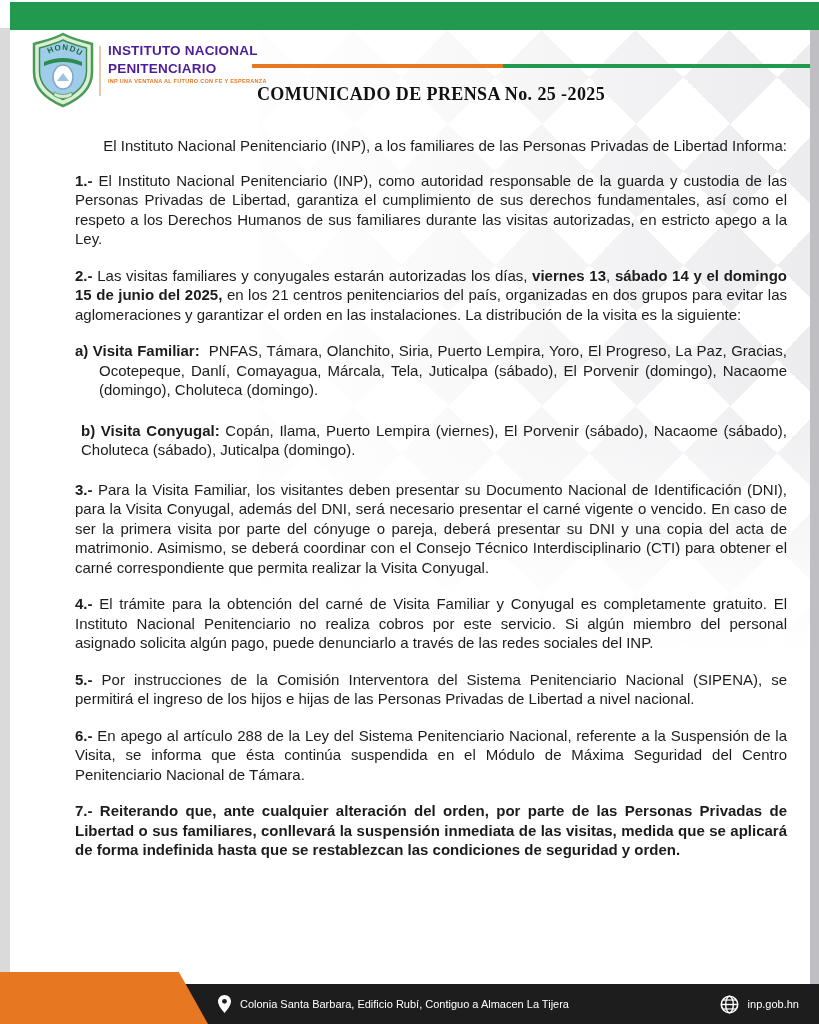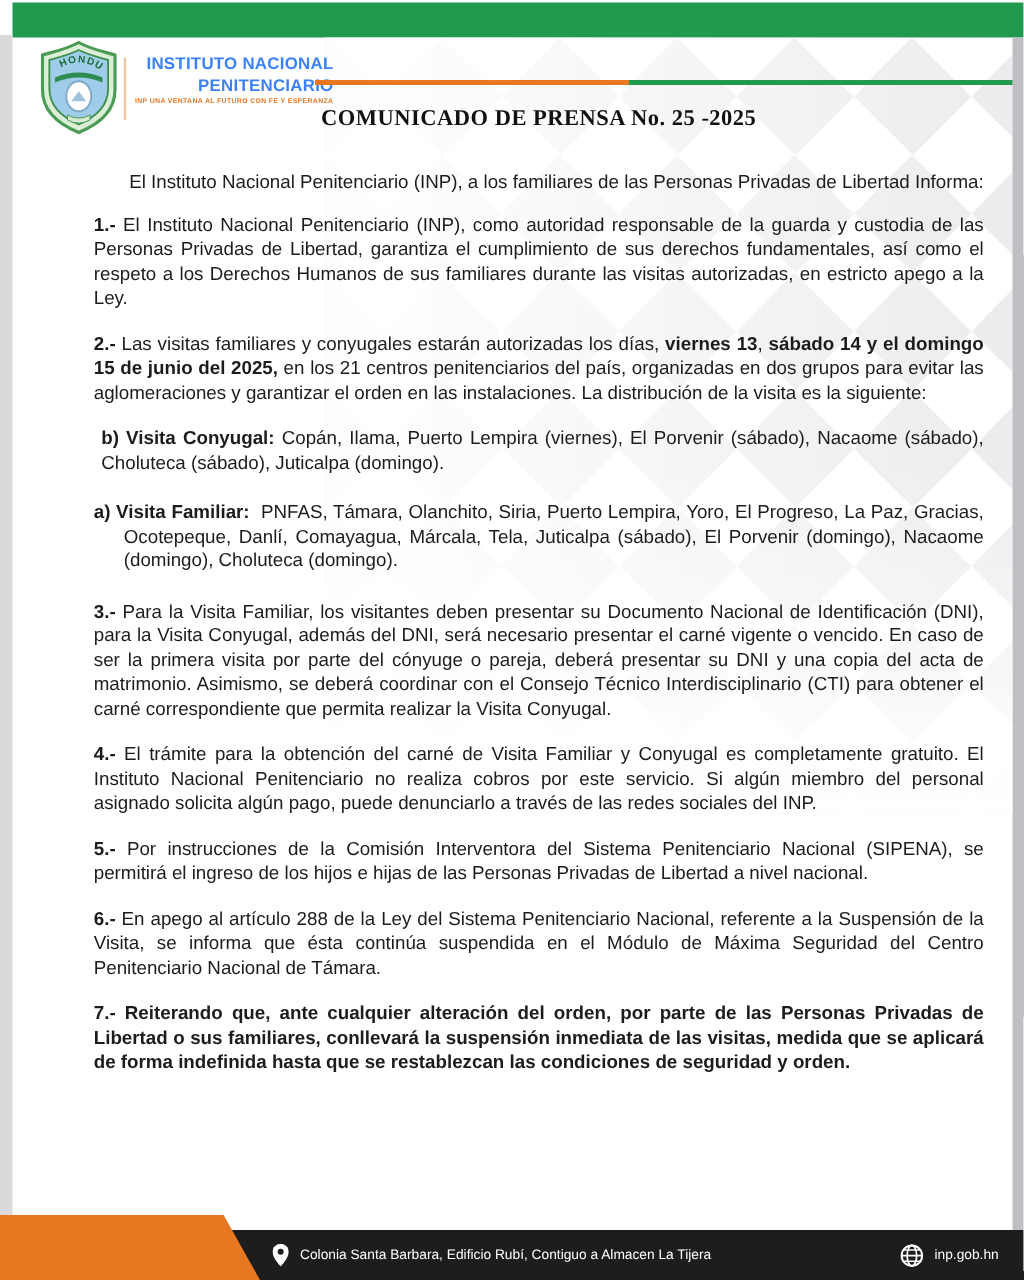--- a/index.html
+++ b/index.html
@@ -23,21 +23,21 @@
       linear-gradient(to left, rgba(255,255,255,0) 0%, rgba(255,255,255,0.88) 85%),
       linear-gradient(to top, #ffffff 0%, rgba(255,255,255,0) 45%),
       repeating-conic-gradient(from 45deg, rgba(196,196,204,0.32) 0% 25%, rgba(255,255,255,0) 25% 50%);
     background-size:auto,auto,94px 94px;
     pointer-events:none;
   }
   
   .logo{position:absolute;left:30px;top:32px;}
   .org-sep{position:absolute;left:99px;top:46px;width:2px;height:50px;background:#e9c9a8;}
   .org-block{position:absolute;left:108px;top:44px;line-height:1;}
-  .org-line{font-weight:bold;color:#3b82f6;font-size:13.5px;letter-spacing:.2px;margin-bottom:4px;text-align:right;}
+  .org-line{font-weight:bold;color:#4c1d95;font-size:13.5px;letter-spacing:.2px;margin-bottom:4px;}
   .org-tagline{color:#e87722;font-size:5.5px;font-weight:bold;letter-spacing:.3px;margin-top:3px;}
   .title-divider{
     position:absolute;left:252px;top:64px;width:558px;height:4px;
     background:linear-gradient(to right,#e87722 0 45%,#219a4f 45% 100%);
   }
   .doc-title{
     position:absolute;left:75px;top:84px;width:712px;
     text-align:center;font-weight:bold;font-size:18px;letter-spacing:.4px;color:#111;font-family:Liberation Serif, serif;
   }
   
@@ -91,22 +91,22 @@
     <div class="org-line">PENITENCIARIO</div>
     <div class="org-tagline">INP UNA VENTANA AL FUTURO CON FE Y ESPERANZA</div>
   </div>
   <div class="title-divider"></div>
   <div class="doc-title">COMUNICADO DE PRENSA No. 25 -2025</div>
 
   <div class="content">
       <div class="para intro"><span>El Instituto Nacional Penitenciario (INP), a los familiares de las Personas Privadas de Libertad Informa:</span></div>
       <div class="para"><b>1.-</b><span> El Instituto Nacional Penitenciario (INP), como autoridad responsable de la guarda y custodia de las Personas Privadas de Libertad, garantiza el cumplimiento de sus derechos fundamentales, así como el respeto a los Derechos Humanos de sus familiares durante las visitas autorizadas, en estricto apego a la Ley.</span></div>
       <div class="para"><b>2.-</b><span> Las visitas familiares y conyugales estarán autorizadas los días, </span><b>viernes 13</b><span>, </span><b>sábado 14 y el domingo 15 de junio del 2025,</b><span> en los 21 centros penitenciarios del país, organizadas en dos grupos para evitar las aglomeraciones y garantizar el orden en las instalaciones. La distribución de la visita es la siguiente:</span></div>
+      <div class="para item-a"><b>a) Visita Familiar:</b><span>&nbsp; PNFAS, Támara, Olanchito, Siria, Puerto Lempira, Yoro, El Progreso, La Paz, Gracias, Ocotepeque, Danlí, Comayagua, Márcala, Tela, Juticalpa (sábado), El Porvenir (domingo), Nacaome (domingo), Choluteca (domingo).</span></div>
       <div class="para item-b"><b>b) Visita Conyugal:</b><span> Copán, Ilama, Puerto Lempira (viernes), El Porvenir (sábado), Nacaome (sábado), Choluteca (sábado), Juticalpa (domingo).</span></div>
-      <div class="para item-a"><b>a) Visita Familiar:</b><span>&nbsp; PNFAS, Támara, Olanchito, Siria, Puerto Lempira, Yoro, El Progreso, La Paz, Gracias, Ocotepeque, Danlí, Comayagua, Márcala, Tela, Juticalpa (sábado), El Porvenir (domingo), Nacaome (domingo), Choluteca (domingo).</span></div>
       <div class="para"><b>3.-</b><span> Para la Visita Familiar, los visitantes deben presentar su Documento Nacional de Identificación (DNI), para la Visita Conyugal, además del DNI, será necesario presentar el carné vigente o vencido. En caso de ser la primera visita por parte del cónyuge o pareja, deberá presentar su DNI y una copia del acta de matrimonio. Asimismo, se deberá coordinar con el Consejo Técnico Interdisciplinario (CTI) para obtener el carné correspondiente que permita realizar la Visita Conyugal.</span></div>
       <div class="para"><b>4.-</b><span> El trámite para la obtención del carné de Visita Familiar y Conyugal es completamente gratuito. El Instituto Nacional Penitenciario no realiza cobros por este servicio. Si algún miembro del personal asignado solicita algún pago, puede denunciarlo a través de las redes sociales del INP.</span></div>
       <div class="para"><b>5.-</b><span> Por instrucciones de la Comisión Interventora del Sistema Penitenciario Nacional (SIPENA), se permitirá el ingreso de los hijos e hijas de las Personas Privadas de Libertad a nivel nacional.</span></div>
       <div class="para"><b>6.-</b><span> En apego al artículo 288 de la Ley del Sistema Penitenciario Nacional, referente a la Suspensión de la Visita, se informa que ésta continúa suspendida en el Módulo de Máxima Seguridad del Centro Penitenciario Nacional de Támara.</span></div>
       <div class="para"><b>7.- Reiterando que, ante cualquier alteración del orden, por parte de las Personas Privadas de Libertad o sus familiares, conllevará la suspensión inmediata de las visitas, medida que se aplicará de forma indefinida hasta que se restablezcan las condiciones de seguridad y orden.</b></div>
     </div>
 
   <div class="footer-black"></div>
   <div class="footer-orange"></div>
   <div class="footer-content">

